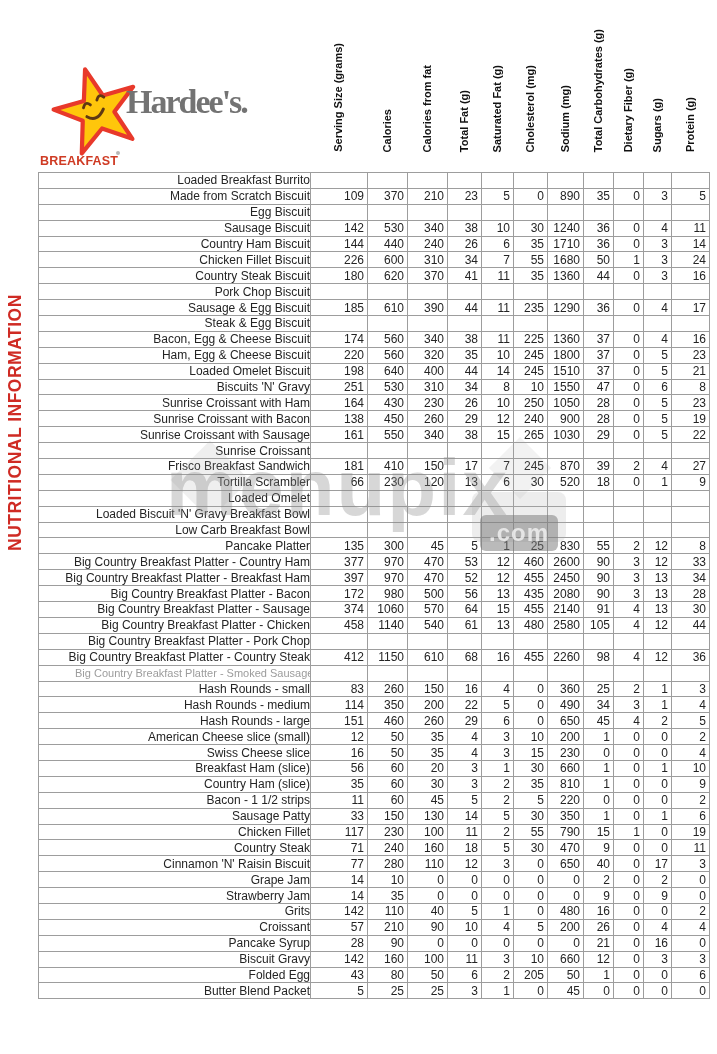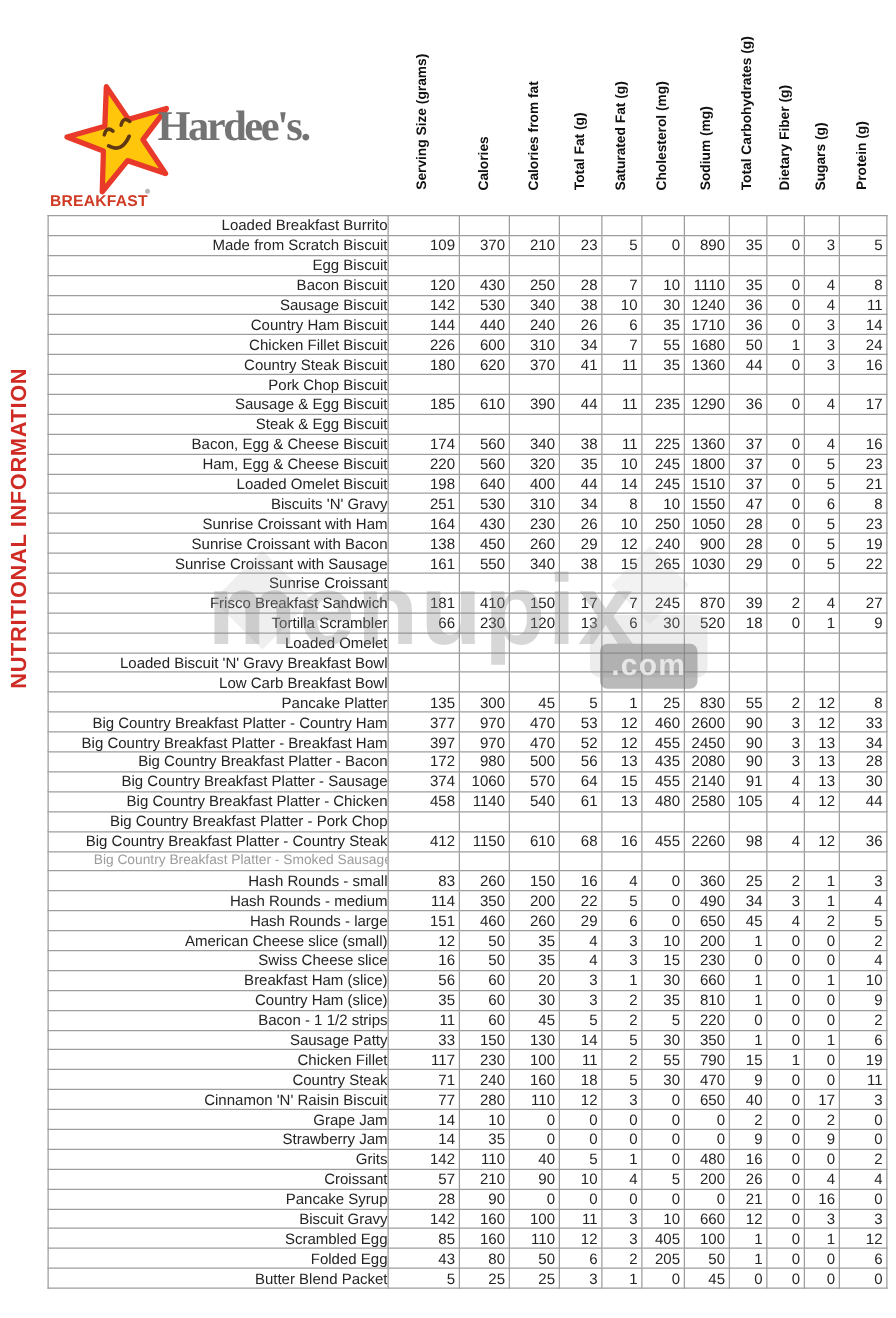--- a/index.html
+++ b/index.html
@@ -185,34 +185,20 @@
         <td class="num"></td>
         <td class="num"></td>
         <td class="num"></td>
         <td class="num"></td>
         <td class="num"></td>
         <td class="num"></td>
         <td class="num"></td>
         <td class="num"></td>
       </tr>
       <tr>
-        <td class="name">Bacon Biscuit</td>
-        <td class="num">120</td>
-        <td class="num">430</td>
-        <td class="num">250</td>
-        <td class="num">28</td>
-        <td class="num">7</td>
-        <td class="num">10</td>
-        <td class="num">1110</td>
-        <td class="num">35</td>
-        <td class="num">0</td>
-        <td class="num">4</td>
-        <td class="num">8</td>
-      </tr>
-      <tr>
         <td class="name">Sausage Biscuit</td>
         <td class="num">142</td>
         <td class="num">530</td>
         <td class="num">340</td>
         <td class="num">38</td>
         <td class="num">10</td>
         <td class="num">30</td>
         <td class="num">1240</td>
         <td class="num">36</td>
         <td class="num">0</td>
@@ -855,34 +841,20 @@
         <td class="num">160</td>
         <td class="num">100</td>
         <td class="num">11</td>
         <td class="num">3</td>
         <td class="num">10</td>
         <td class="num">660</td>
         <td class="num">12</td>
         <td class="num">0</td>
         <td class="num">3</td>
         <td class="num">3</td>
-      </tr>
-      <tr>
-        <td class="name">Scrambled Egg</td>
-        <td class="num">85</td>
-        <td class="num">160</td>
-        <td class="num">110</td>
-        <td class="num">12</td>
-        <td class="num">3</td>
-        <td class="num">405</td>
-        <td class="num">100</td>
-        <td class="num">1</td>
-        <td class="num">0</td>
-        <td class="num">1</td>
-        <td class="num">12</td>
       </tr>
       <tr>
         <td class="name">Folded Egg</td>
         <td class="num">43</td>
         <td class="num">80</td>
         <td class="num">50</td>
         <td class="num">6</td>
         <td class="num">2</td>
         <td class="num">205</td>
         <td class="num">50</td>

